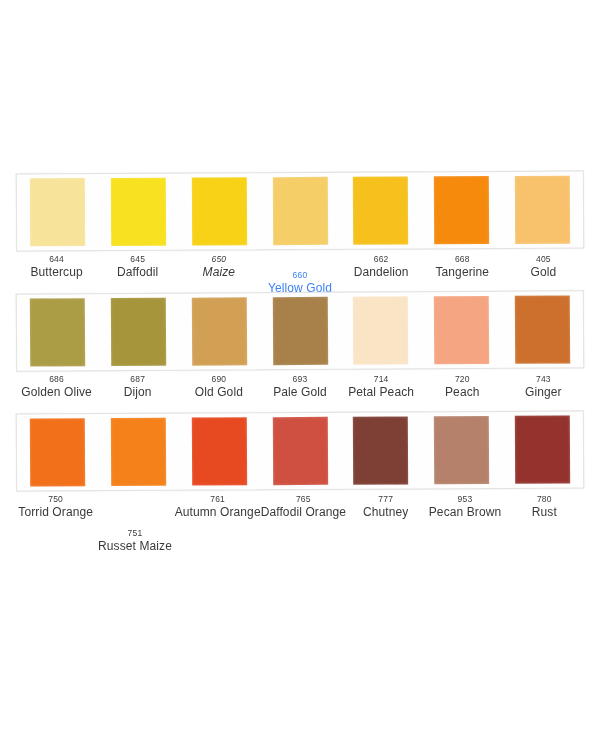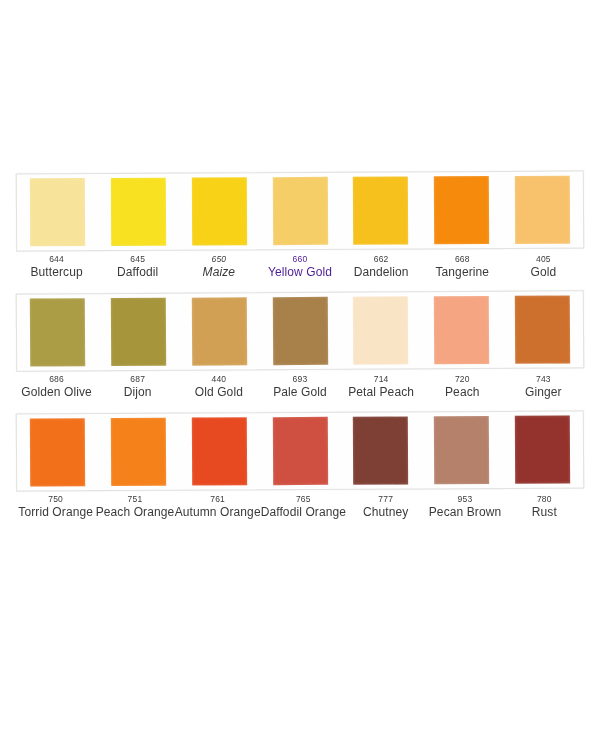--- a/index.html
+++ b/index.html
@@ -137,21 +137,21 @@
           <div class="name">Buttercup</div>
         </div>
         <div class="label-cell" style="color: rgb(58, 58, 58);">
           <div class="code">645</div>
           <div class="name">Daffodil</div>
         </div>
         <div class="label-cell" style="color: rgb(58, 58, 58); font-style: italic;">
           <div class="code">650</div>
           <div class="name">Maize</div>
         </div>
-        <div class="label-cell" style="color: #4c1d95;">
+        <div class="label-cell" style="color: #3b82f6; margin-top: 16px;">
           <div class="code">660</div>
           <div class="name">Yellow Gold</div>
         </div>
         <div class="label-cell" style="color: rgb(58, 58, 58);">
           <div class="code">662</div>
           <div class="name">Dandelion</div>
         </div>
         <div class="label-cell" style="color: rgb(58, 58, 58);">
           <div class="code">668</div>
           <div class="name">Tangerine</div>
@@ -190,21 +190,21 @@
       <div class="labels">
         <div class="label-cell" style="color: rgb(58, 58, 58);">
           <div class="code">686</div>
           <div class="name">Golden Olive</div>
         </div>
         <div class="label-cell" style="color: rgb(58, 58, 58);">
           <div class="code">687</div>
           <div class="name">Dijon</div>
         </div>
         <div class="label-cell" style="color: rgb(58, 58, 58);">
-          <div class="code">440</div>
+          <div class="code">690</div>
           <div class="name">Old Gold</div>
         </div>
         <div class="label-cell" style="color: rgb(58, 58, 58);">
           <div class="code">693</div>
           <div class="name">Pale Gold</div>
         </div>
         <div class="label-cell" style="color: rgb(58, 58, 58);">
           <div class="code">714</div>
           <div class="name">Petal Peach</div>
         </div>
@@ -241,23 +241,23 @@
         </div>
         <div class="cell">
           <div class="chip" style="background-color: rgb(148, 51, 46);"></div>
         </div>
       </div>
       <div class="labels">
         <div class="label-cell" style="color: rgb(58, 58, 58);">
           <div class="code">750</div>
           <div class="name">Torrid Orange</div>
         </div>
-        <div class="label-cell" style="color: rgb(58, 58, 58);">
+        <div class="label-cell" style="color: rgb(58, 58, 58); margin-top: 34px;">
           <div class="code">751</div>
-          <div class="name">Peach Orange</div>
+          <div class="name">Russet Maize</div>
         </div>
         <div class="label-cell" style="color: rgb(58, 58, 58);">
           <div class="code">761</div>
           <div class="name">Autumn Orange</div>
         </div>
         <div class="label-cell" style="color: rgb(58, 58, 58);">
           <div class="code">765</div>
           <div class="name">Daffodil Orange</div>
         </div>
         <div class="label-cell" style="color: rgb(58, 58, 58);">

